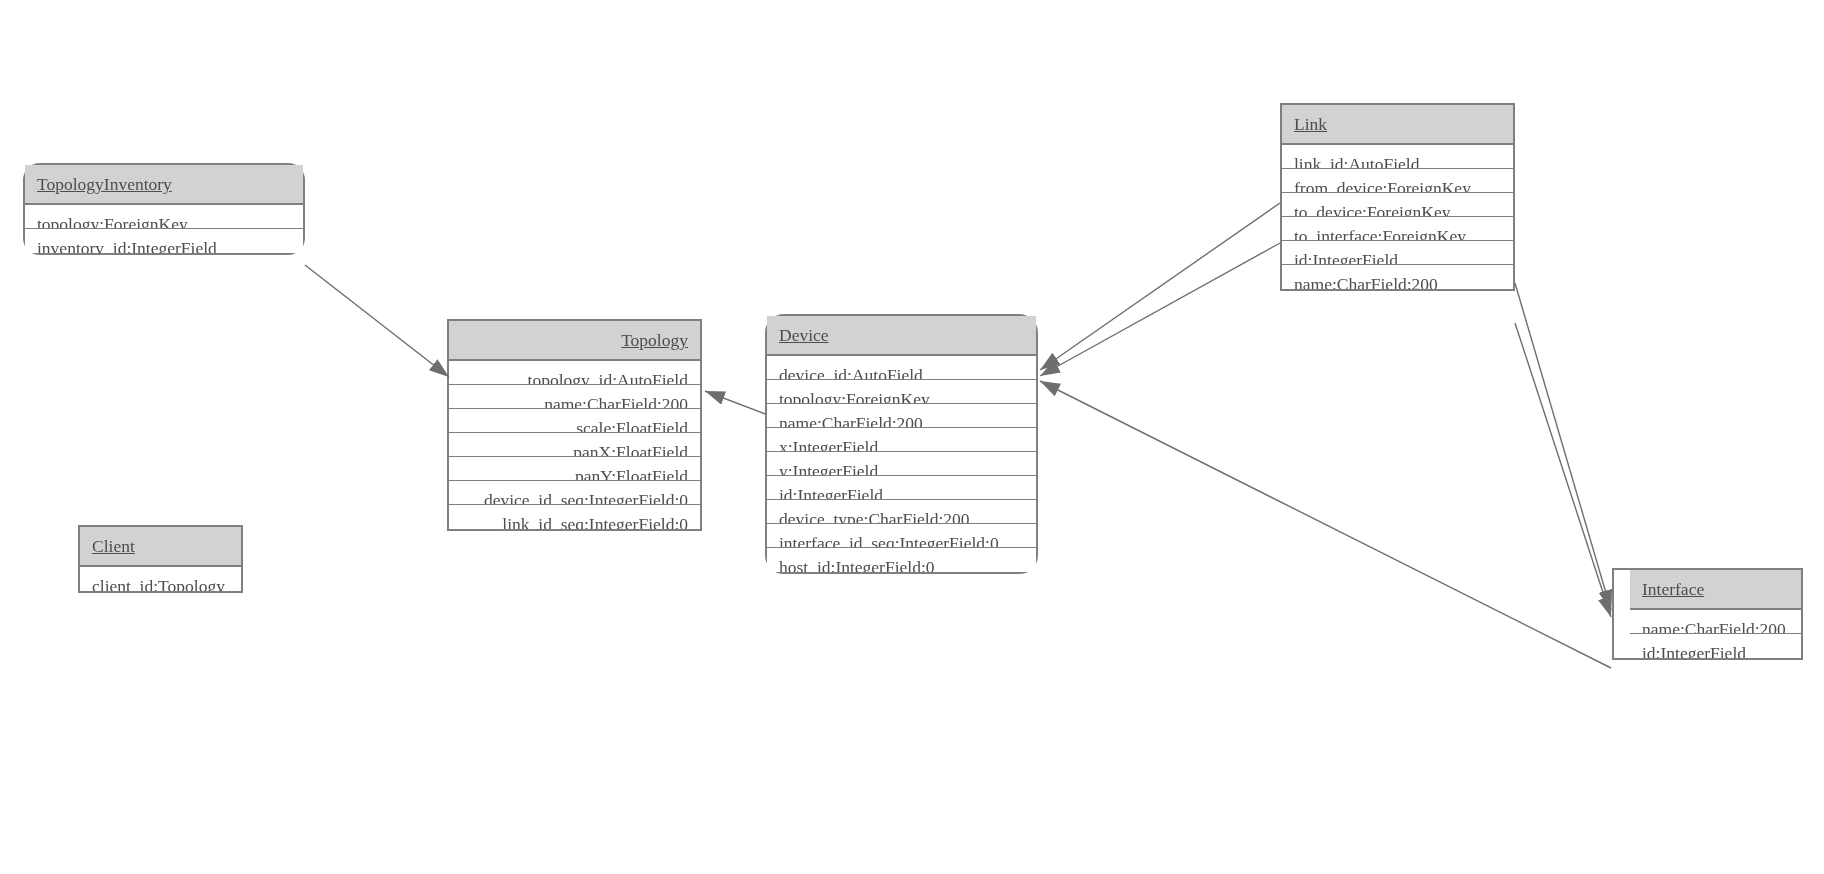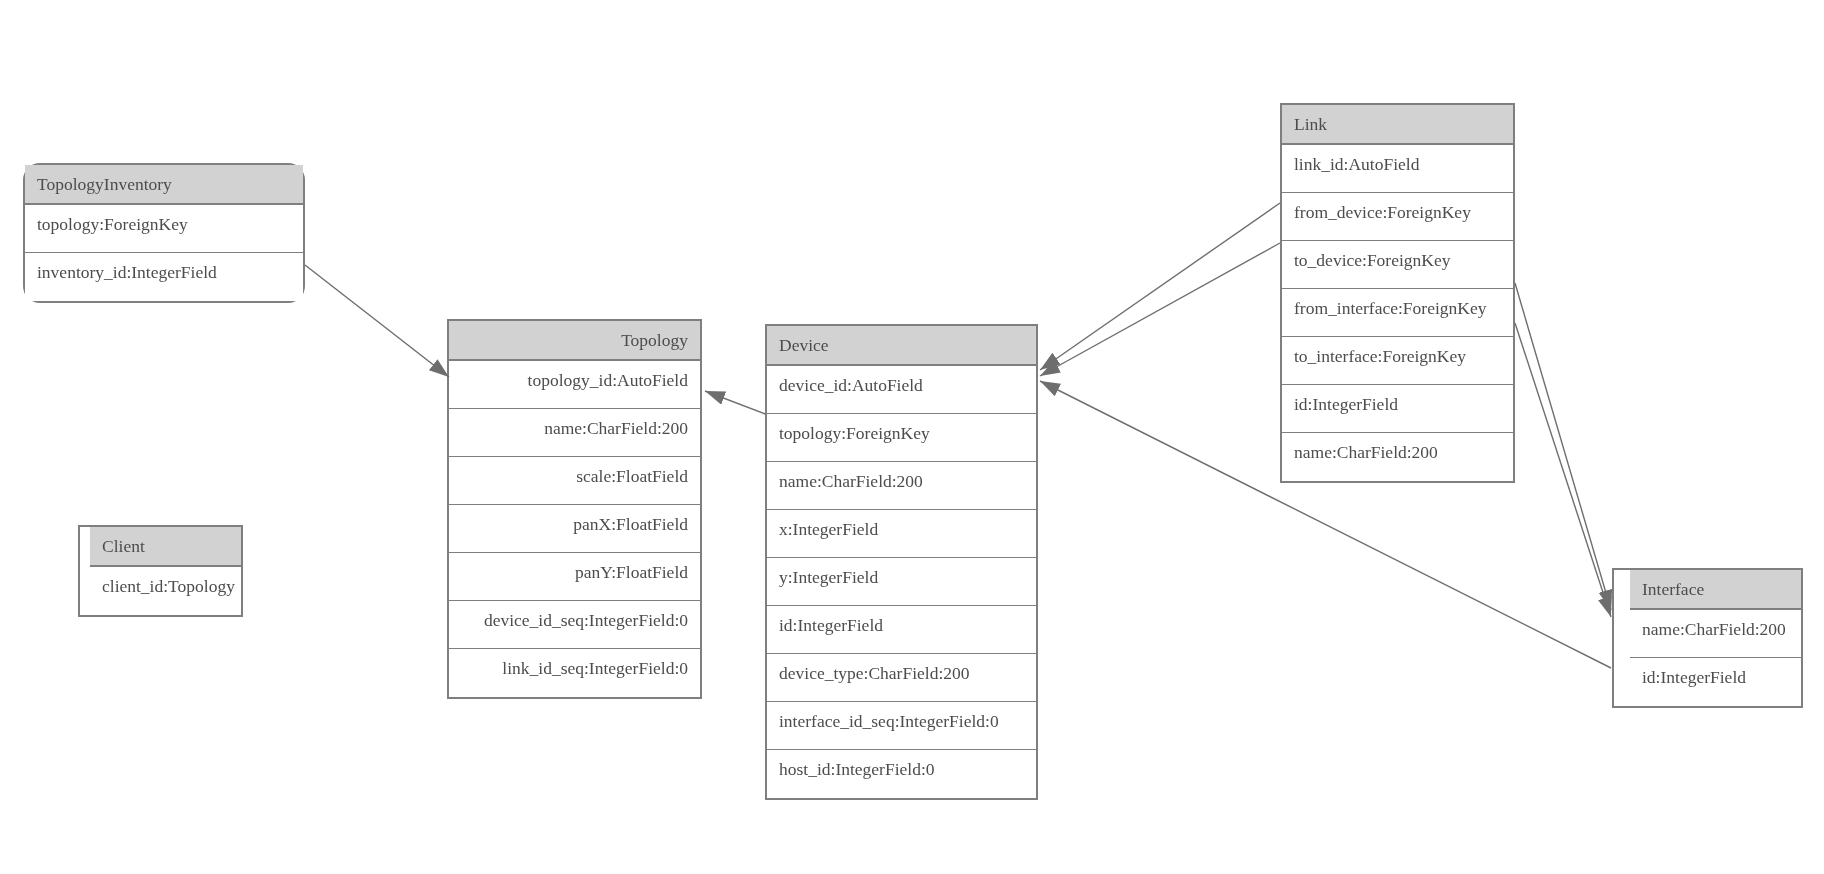--- a/index.html
+++ b/index.html
@@ -30,24 +30,25 @@
     box-sizing: border-box;
     height: 40px;
     line-height: 38px;
     padding: 0 12px;
     background: var(--header-fill);
     border-bottom: 2px solid var(--border);
     font-size: 17.5px;
     color: var(--text);
     white-space: nowrap;
     overflow: hidden;
+    text-decoration: underline;
   }
   .entity-field {
     box-sizing: border-box;
-    height: 48px;
+    height: 24px;
     line-height: 38px;
     padding: 0 12px;
     background: var(--row-fill);
     border-bottom: 1px solid var(--border);
     font-size: 17.5px;
     color: var(--text);
     white-space: nowrap;
     overflow: hidden;
   }
   .entity .entity-field:last-child { border-bottom: none; }
@@ -86,42 +87,41 @@
     <div class="entity" style="left: 447px; top: 319px; width: 255px; text-align: right;">
       <div class="entity-header">Topology</div>
       <div class="entity-field">topology_id:AutoField</div>
       <div class="entity-field">name:CharField:200</div>
       <div class="entity-field">scale:FloatField</div>
       <div class="entity-field">panX:FloatField</div>
       <div class="entity-field">panY:FloatField</div>
       <div class="entity-field">device_id_seq:IntegerField:0</div>
       <div class="entity-field">link_id_seq:IntegerField:0</div>
     </div>
-    <div class="entity" style="left: 78px; top: 525px; width: 165px; padding-left: 10px;">
+    <div class="entity" style="left: 78px; top: 525px; width: 165px;">
       <div class="entity-header">Client</div>
       <div class="entity-field">client_id:Topology</div>
     </div>
-    <div class="entity" style="left: 765px; top: 324px; width: 273px;">
+    <div class="entity" style="left: 765px; top: 314px; width: 273px; border-radius: 19px;">
       <div class="entity-header">Device</div>
       <div class="entity-field">device_id:AutoField</div>
       <div class="entity-field">topology:ForeignKey</div>
       <div class="entity-field">name:CharField:200</div>
       <div class="entity-field">x:IntegerField</div>
       <div class="entity-field">y:IntegerField</div>
       <div class="entity-field">id:IntegerField</div>
       <div class="entity-field">device_type:CharField:200</div>
       <div class="entity-field">interface_id_seq:IntegerField:0</div>
       <div class="entity-field">host_id:IntegerField:0</div>
     </div>
     <div class="entity" style="left: 1280px; top: 103px; width: 235px;">
       <div class="entity-header">Link</div>
       <div class="entity-field">link_id:AutoField</div>
       <div class="entity-field">from_device:ForeignKey</div>
       <div class="entity-field">to_device:ForeignKey</div>
-      <div class="entity-field">from_interface:ForeignKey</div>
       <div class="entity-field">to_interface:ForeignKey</div>
       <div class="entity-field">id:IntegerField</div>
       <div class="entity-field">name:CharField:200</div>
     </div>
     <div class="entity" style="left: 1612px; top: 568px; width: 191px; padding-left: 16px;">
       <div class="entity-header">Interface</div>
       <div class="entity-field">name:CharField:200</div>
       <div class="entity-field">id:IntegerField</div>
     </div>
   </div>

